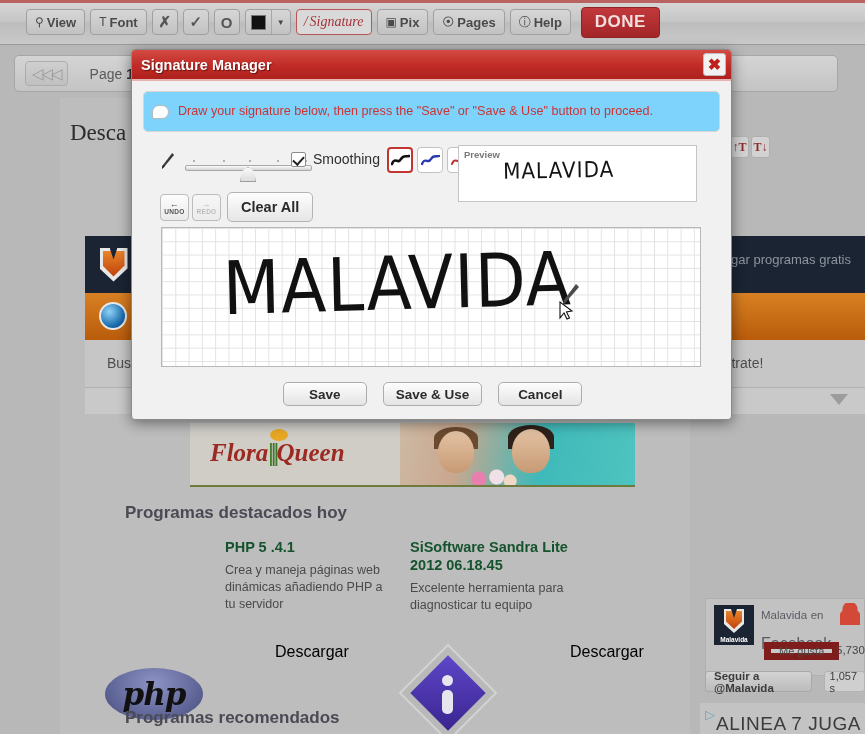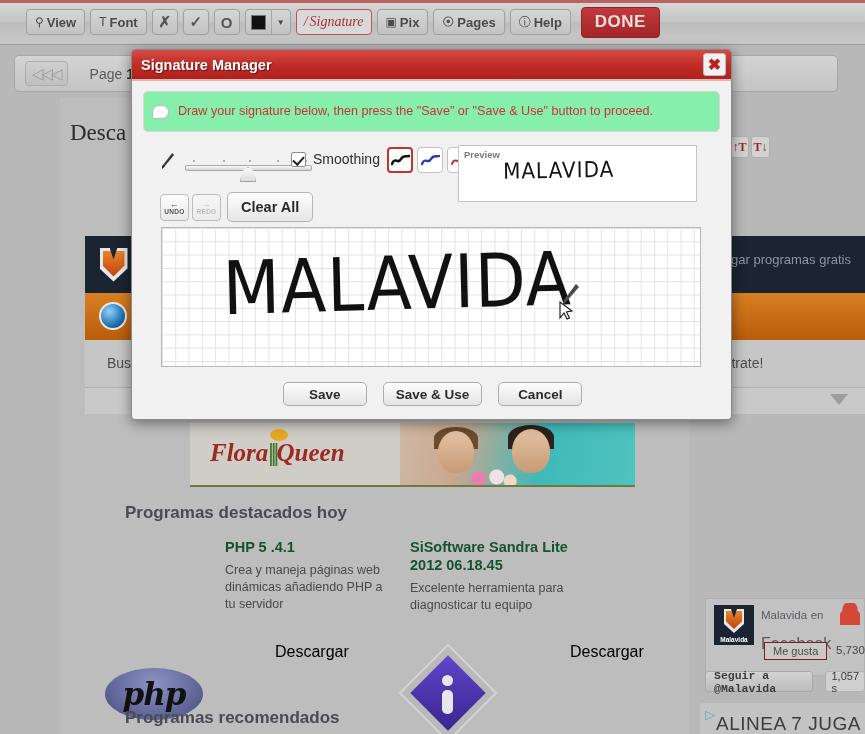--- a/index.html
+++ b/index.html
@@ -248,35 +248,35 @@
     clip-path: polygon(0 0, 100% 0, 100% 58%, 50% 100%, 0 58%); }
   .side-fb .ico .sh .n { position:absolute; left:7px; right:7px; top:0; height:9px;
     background:#1b2433; clip-path: polygon(0 0, 100% 0, 50% 100%); }
   .side-fb .ico .lbl { position:absolute; left:0; bottom:2px; width:100%;
     text-align:center; font-size:6.5px; color:#fff; font-weight:bold; }
   .side-fb .nm { position:absolute; left:55px; top:8px; font-size:13px; font-weight:bold; color:#38383f; }
   .side-fb .nm span { font-weight:normal; font-size:11.5px; color:#5b5b63; }
   .side-fb .fb2 { position:absolute; left:55px; top:36px; font-size:16px; color:#5b5b63; }
   .side-fb .like {
     position:absolute; left:58px; top:43px; height:18px; padding:0 8px;
-    background:#c9c9c9; border:1px solid #7f1d1d; font-size:11px; color:#4a4a4a;
+    background:#c9c9c9; border:7px solid #7f1d1d; font-size:11px; color:#4a4a4a;
     display:flex; align-items:center;
   }
   .side-fb .cnt { position:absolute; left:130px; top:45px; font-size:11.5px; color:#444; }
   .side-fb .gp { position:absolute; right:4px; top:4px; width:20px; height:22px;
     background: radial-gradient(circle at 50% 28%, #d34836 7px, transparent 8px),
                 radial-gradient(circle at 50% 75%, #d34836 11px, transparent 12px); }
   .side-tw {
     position:absolute; left:705px; top:572px; width:160px; height:23px;
     display:flex; align-items:center;
   }
   .side-tw .btw {
     height:21px; padding:0 8px; background: linear-gradient(180deg,#d3d3d3,#bcbcbc);
     border:1px solid #a8a8a8; border-radius:3px;
-    font-size:11.5px; font-weight:bold; color:#3c3c3c; display:flex; align-items:center;font-family:Liberation Mono, monospace;
+    font-size:11.5px; font-weight:bold; color:#3c3c3c; display:flex; align-items:center;
   }
   .side-tw .ct {
     margin-left:12px; height:21px; padding:0 5px; background:#cfcfcf;
     border:1px solid #b2b2b2; border-radius:3px; font-size:11px; color:#3c3c3c;
     display:flex; align-items:center;
   }
   .side-ad {
     position:absolute; left:700px; top:605px; width:165px; height:129px;
     background:#c3c3c3; overflow:hidden;
   }
@@ -307,21 +307,21 @@
     text-shadow: 1px 1px 1px rgba(0,0,0,.45);
   }
   .dlg-close {
     position:absolute; right:5px; top:3px; width:23px; height:23px;
     background:#f2f2f2; border:1px solid #bdbdbd; border-radius:3px;
     display:flex; align-items:center; justify-content:center;
     color:#c0201c; font-size:16px; font-weight:bold; line-height:1;
   }
   .dlg-note {
     margin:10px 11px 0 11px; height:41px;
-    background:#86efac; border:1px solid #d6d6d6; border-radius:5px;
+    background:#7dd3fc; border:1px solid #d6d6d6; border-radius:5px;
     display:flex; align-items:center; padding:0 8px;
   }
   .dlg-note .bub {
     flex:0 0 auto; width:17px; height:14px; border:1px solid #b9b9b9;
     border-radius:7px 7px 7px 2px; margin-right:9px; background:#fff;
   }
   .dlg-note .txt {
     color:#c33; font-size:12.6px; line-height:1.32; text-align:justify;
   }
 

